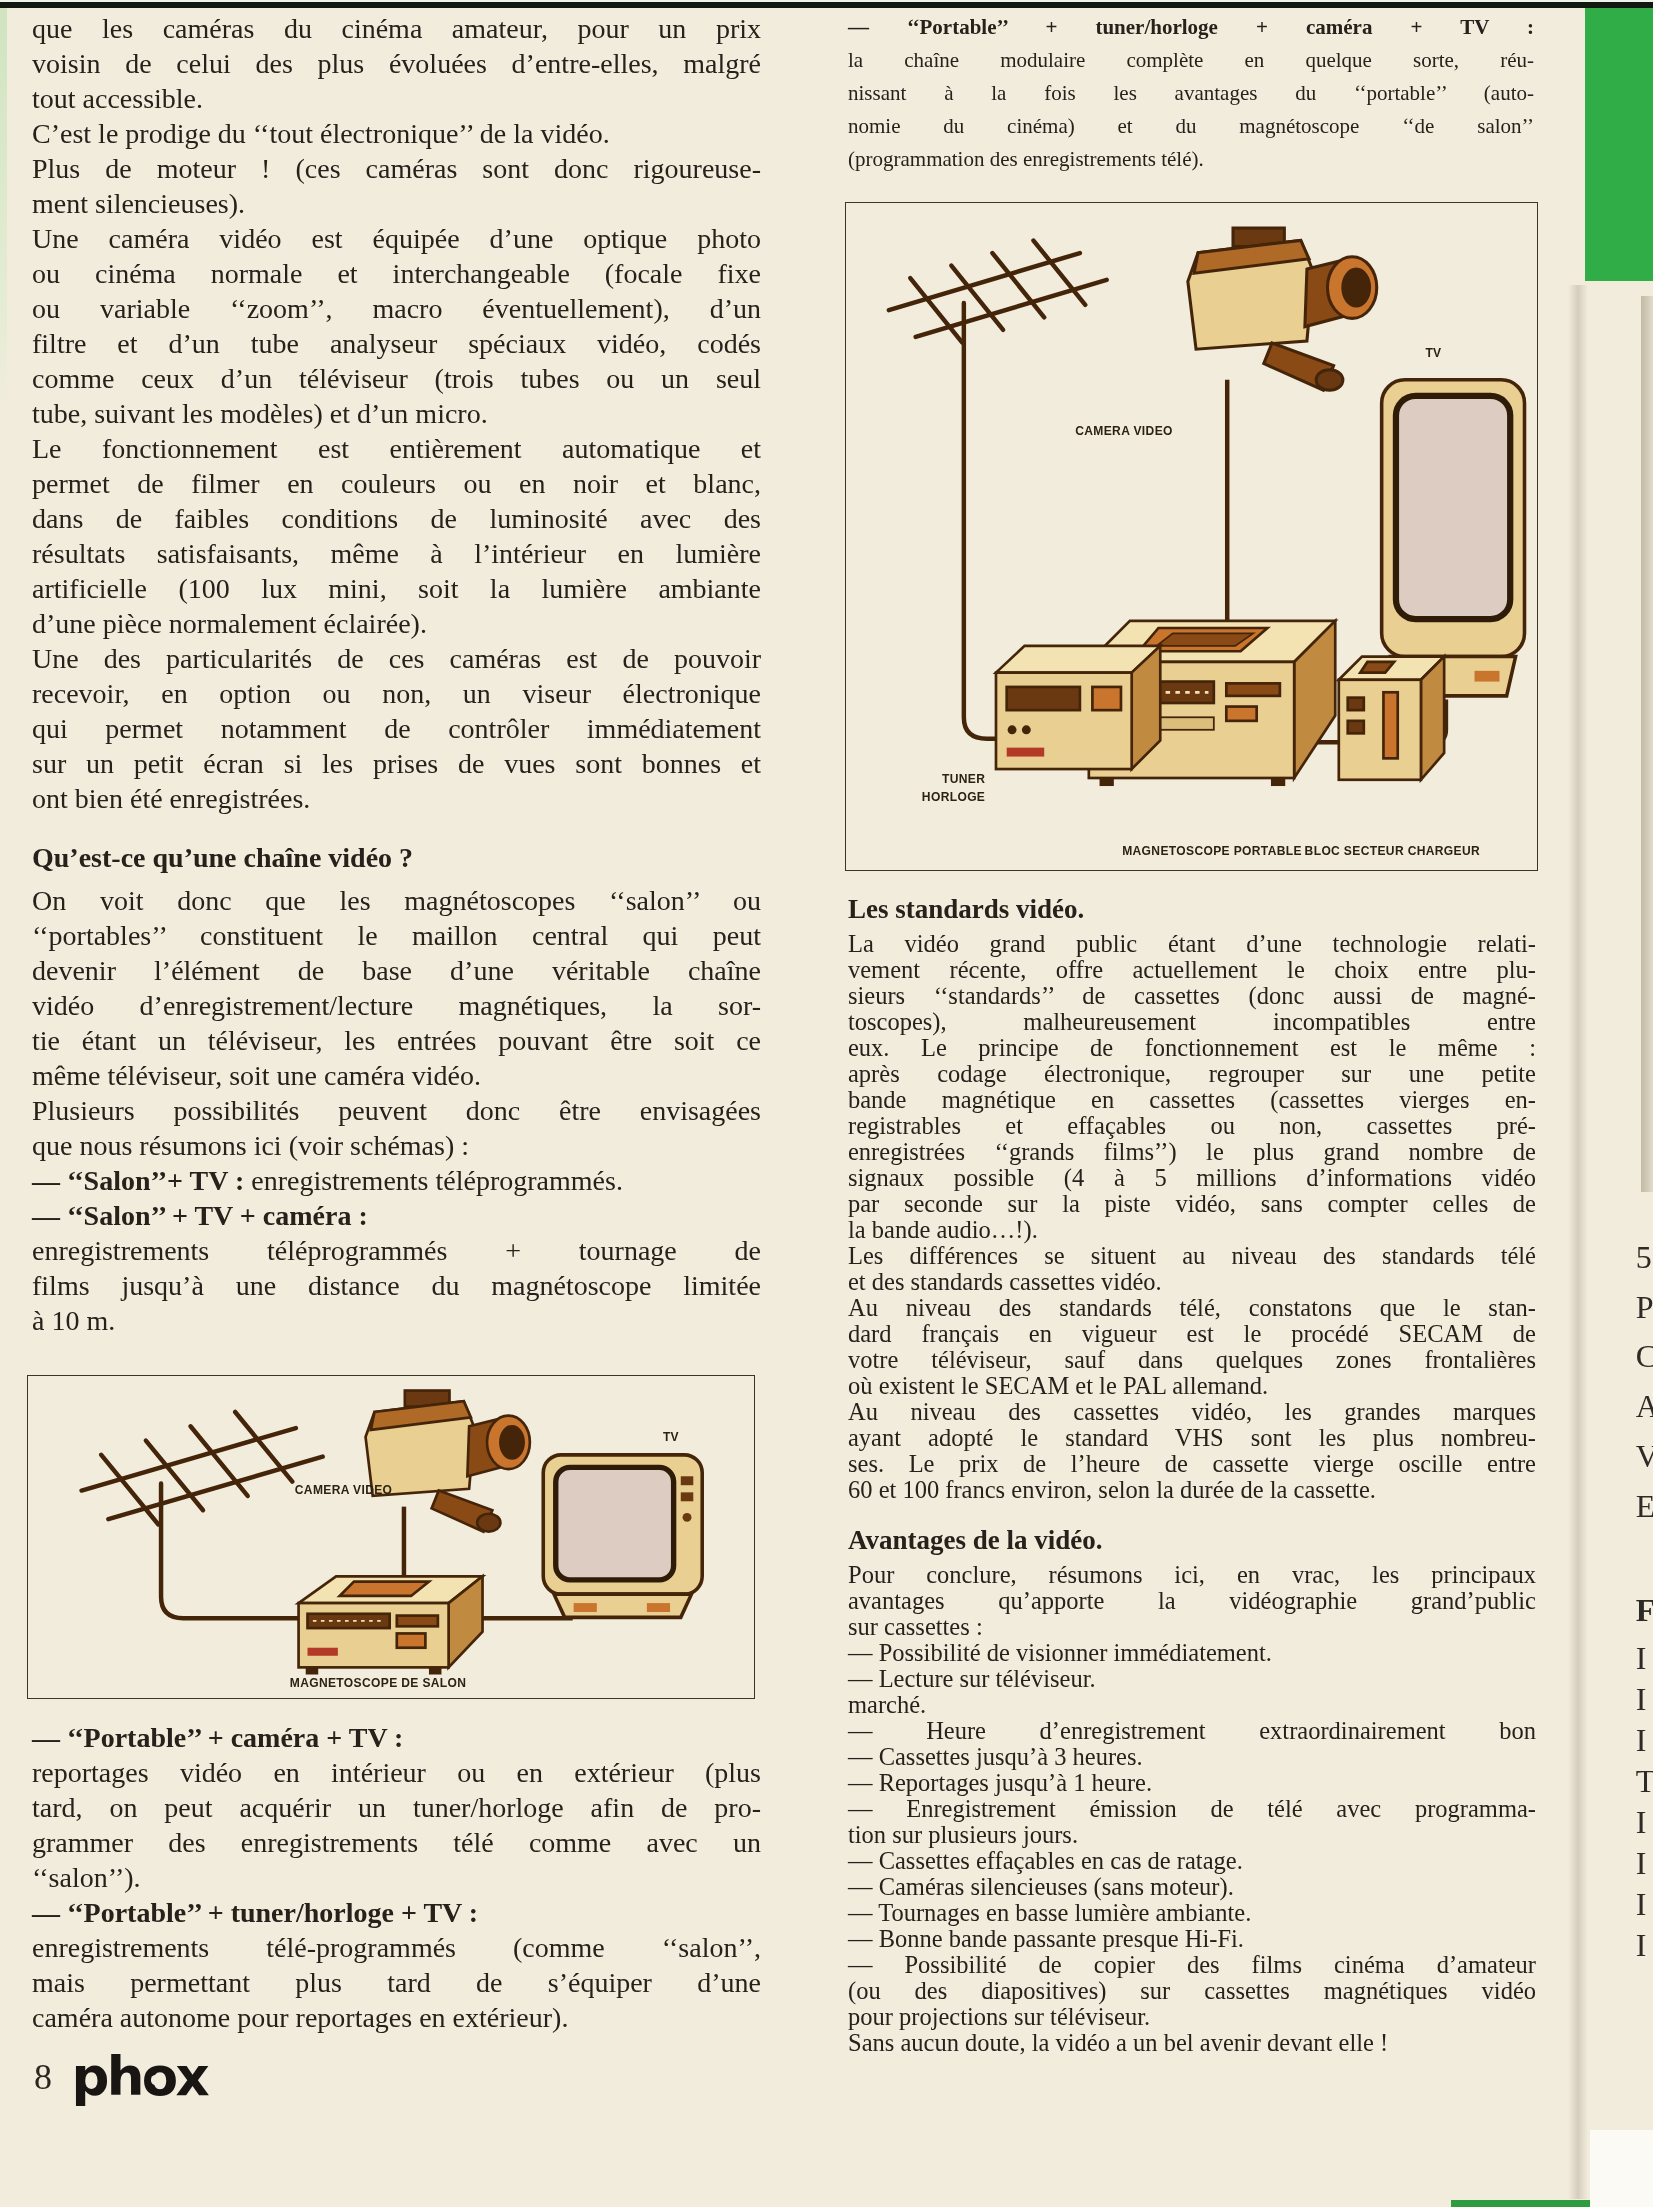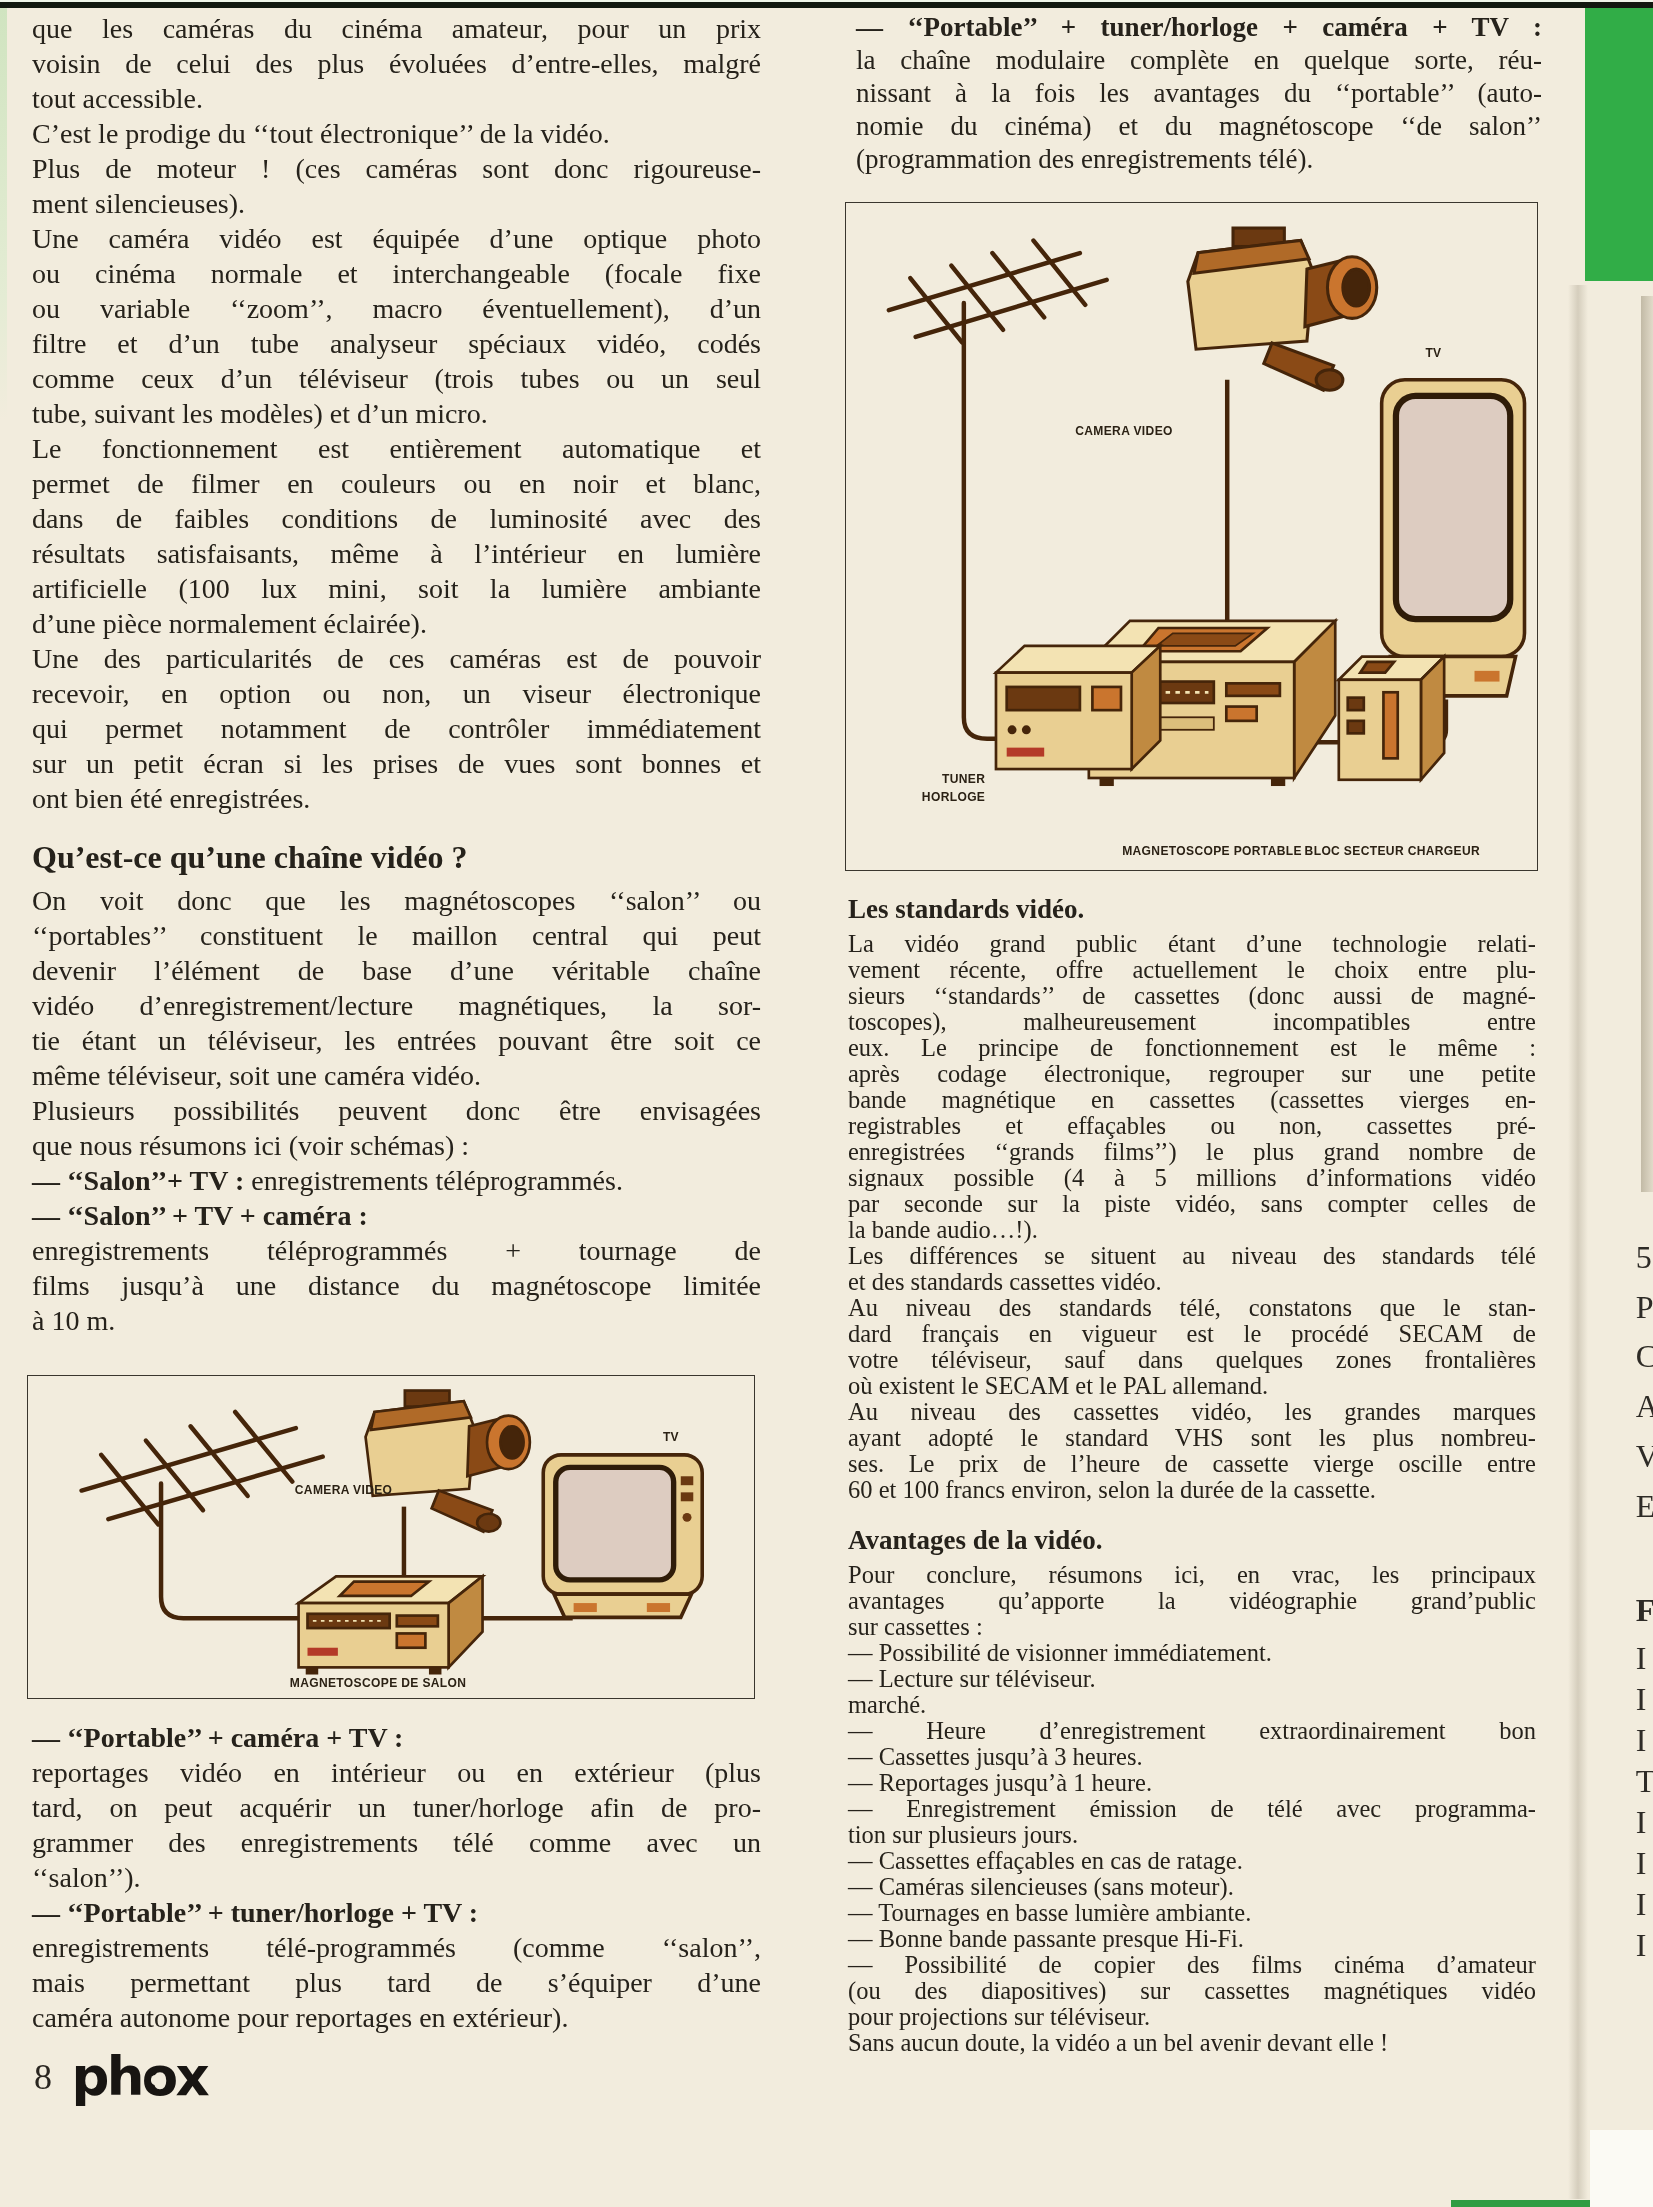--- a/index.html
+++ b/index.html
@@ -19,22 +19,22 @@
   #bottom-white{position:absolute;left:1590px;top:2130px;width:64px;height:78px;background:#fbfaf4;}
 
   
   .col{position:absolute;}
   .col .ln{text-align:justify;text-align-last:left;}
   .col .ln.j{text-align-last:justify;}
   .col .bh{font-weight:bold;}
   #col-l,#col-lb{left:32px;width:729px;font-size:28px;line-height:35px;}
   #col-l{top:10.7px;}
   #col-lb{top:1720px;}
-  #col-l .bh{font-size:32px;line-height:37px;margin:23px 0 7.1px 0;}
-  #col-rt{left:848px;top:10.7px;width:686px;font-size:27px;line-height:33px;margin-left:8px;}
+  #col-l .bh{font-size:28px;line-height:37px;margin:23px 0 7.1px 0;}
+  #col-rt{left:848px;top:10.7px;width:686px;font-size:21px;line-height:33px;}
   #col-rb{left:848px;top:873px;width:688px;font-size:24.5px;line-height:26px;}
   #col-rb .bh{font-size:27px;line-height:30px;margin:21.4px 0 7.1px 0;}
 
   
   .fig{position:absolute;border:1.8px solid #3a362e;box-sizing:border-box;}
   #fig1{left:27px;top:1375px;width:728px;height:324px;}
   #fig2{left:845px;top:202px;width:693px;height:669px;}
   .fig svg{display:block;width:100%;height:100%;}
   .fig text{font-family:"Liberation Sans",sans-serif;font-size:13.5px;font-weight:bold;
             fill:#2b2114;letter-spacing:.4px;}

